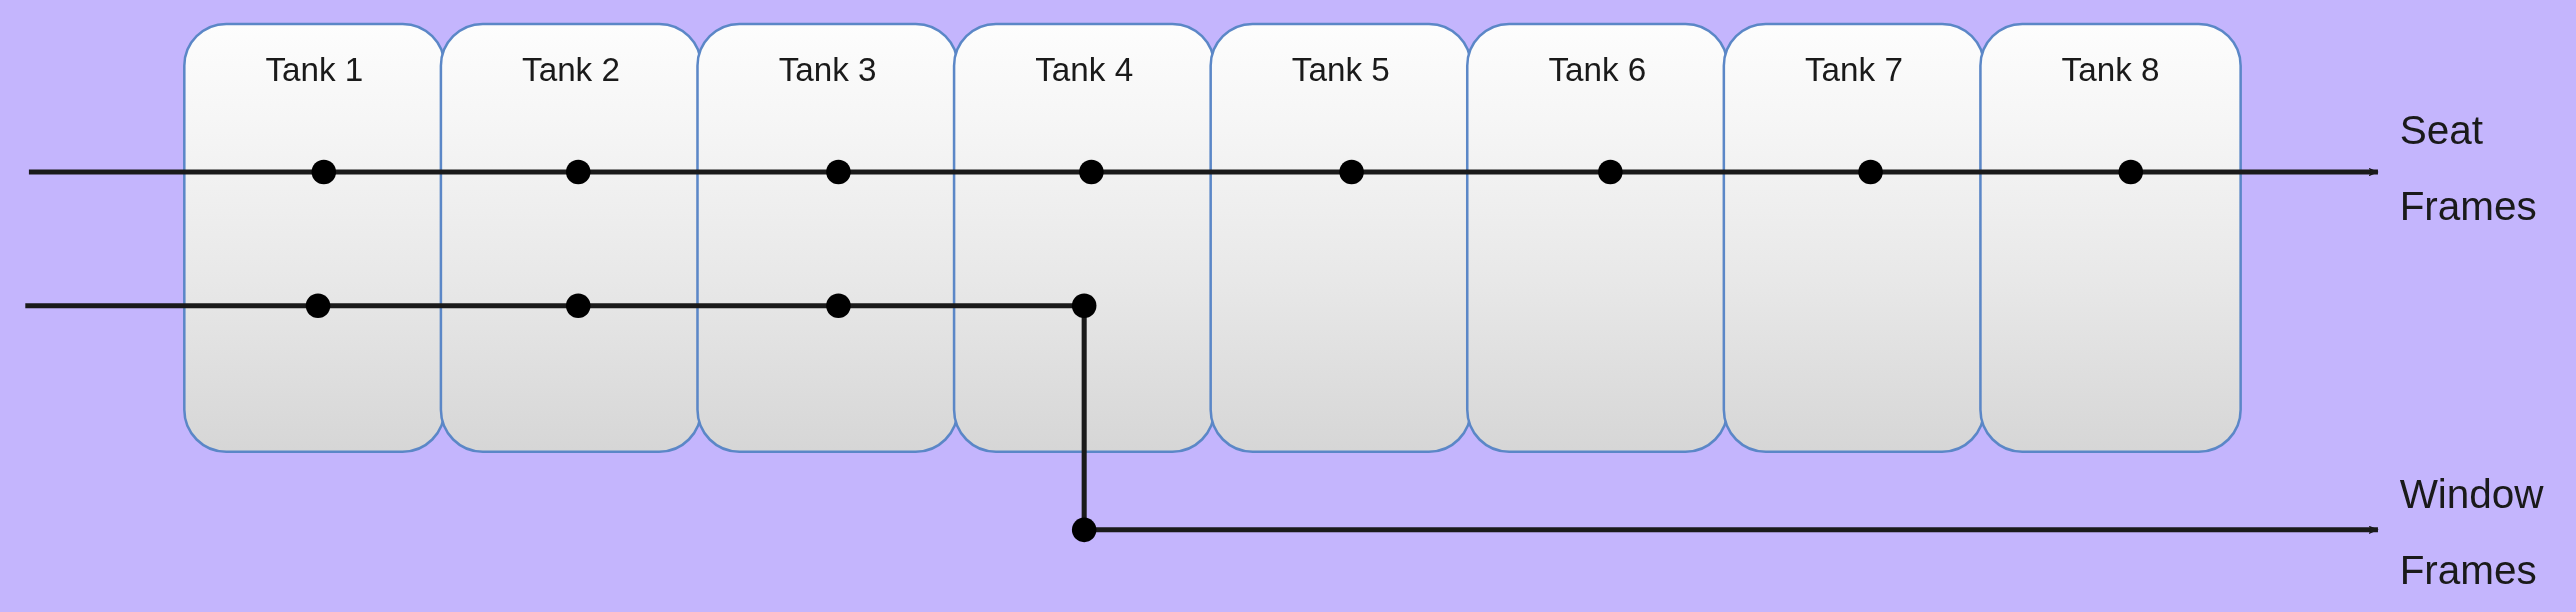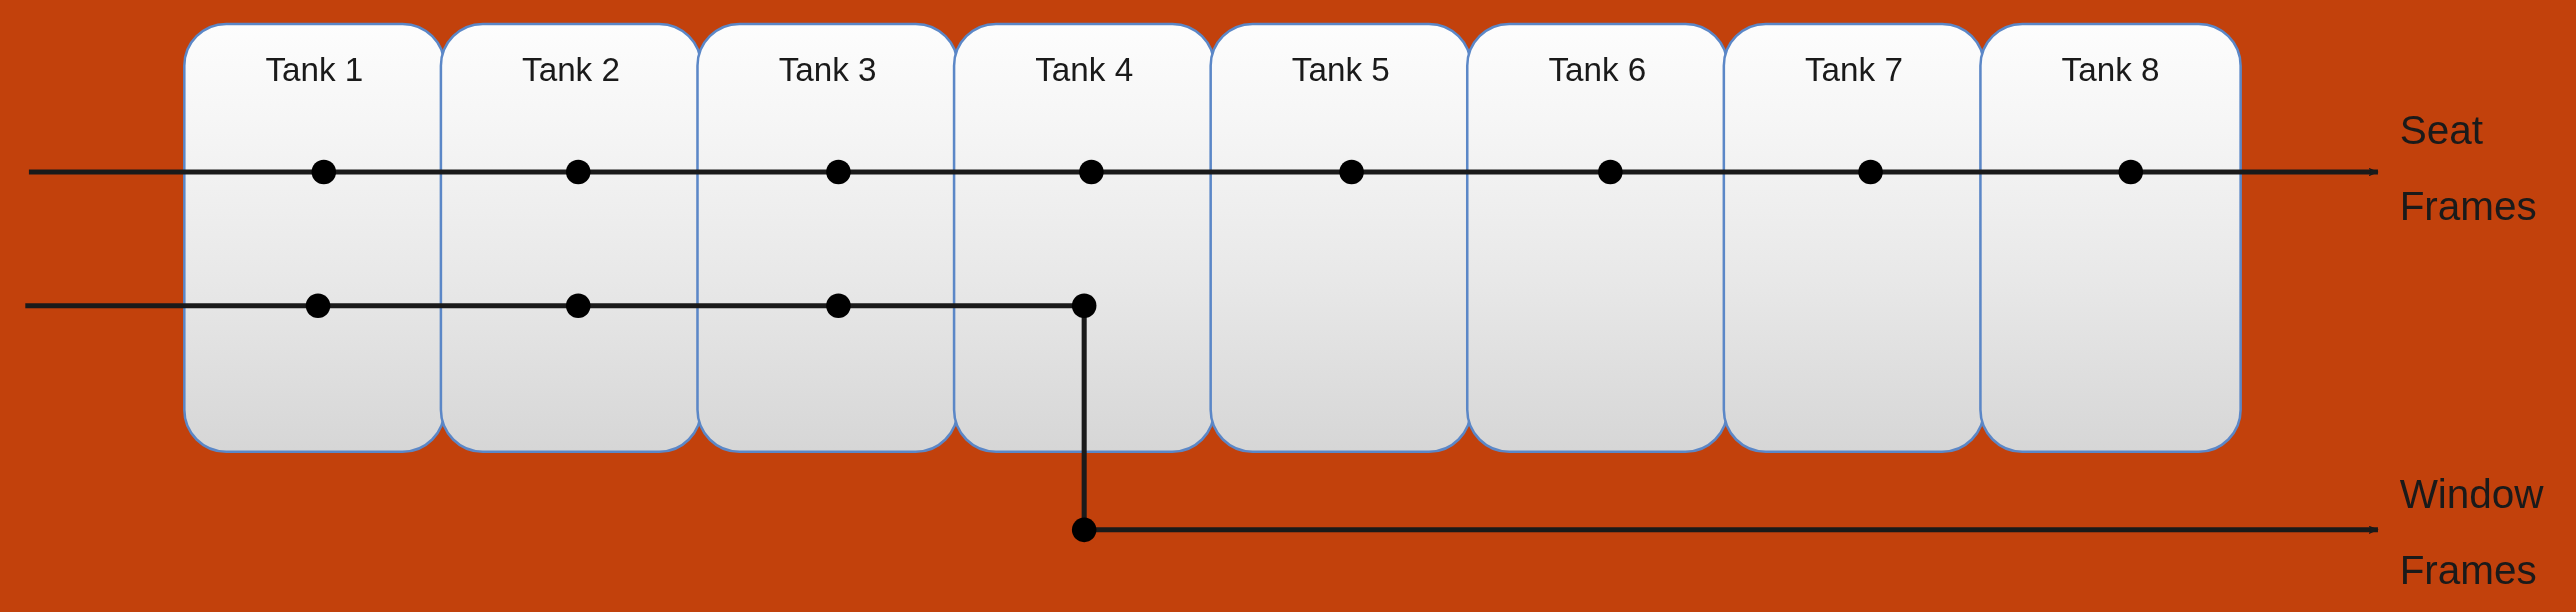--- a/index.html
+++ b/index.html
@@ -10,21 +10,21 @@
   body {
     width: 2576px;
     height: 613px;
     font-family: "Liberation Sans", sans-serif;
     overflow: hidden;
   }
   #diagram-root {
     position: relative;
     width: 2576px;
     height: 613px;
-    background: #c2410c;
+    background: #c4b5fd;
   }
   #diagram-svg {
     position: absolute;
     top: 0;
     left: 0;
     width: 2576px;
     height: 613px;
     display: block;
   }
   .tank-label-text {

